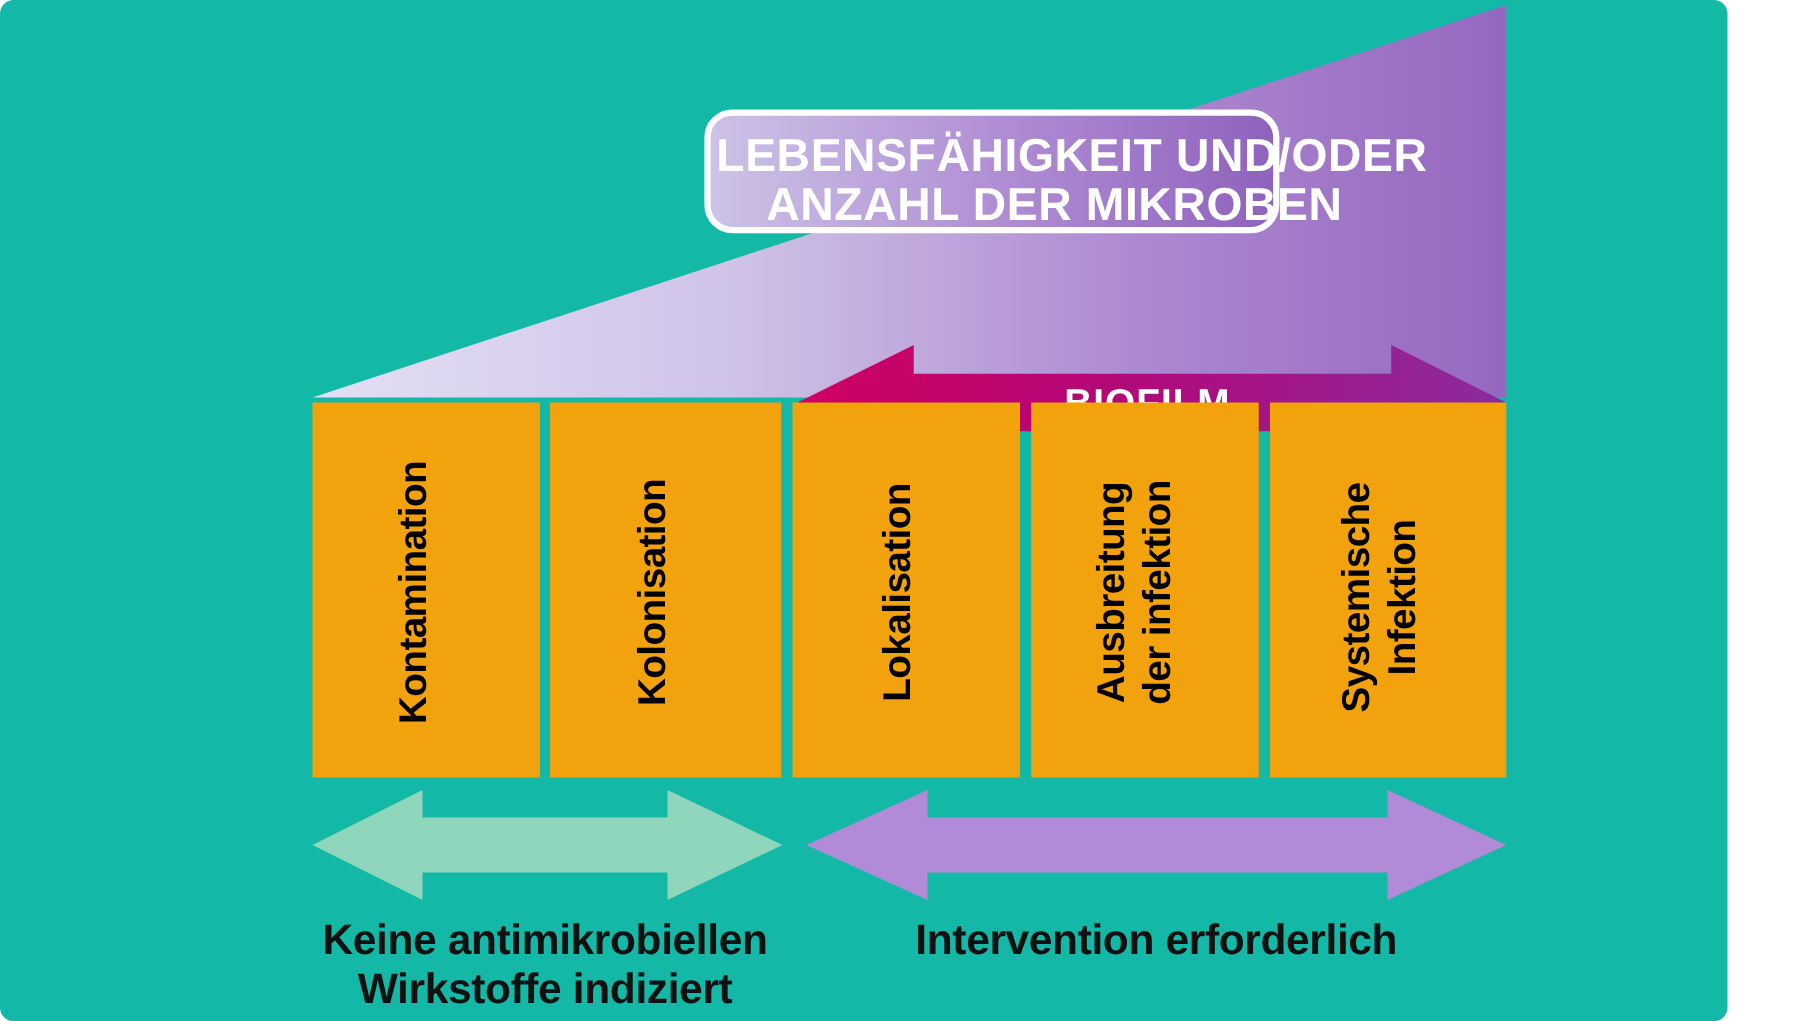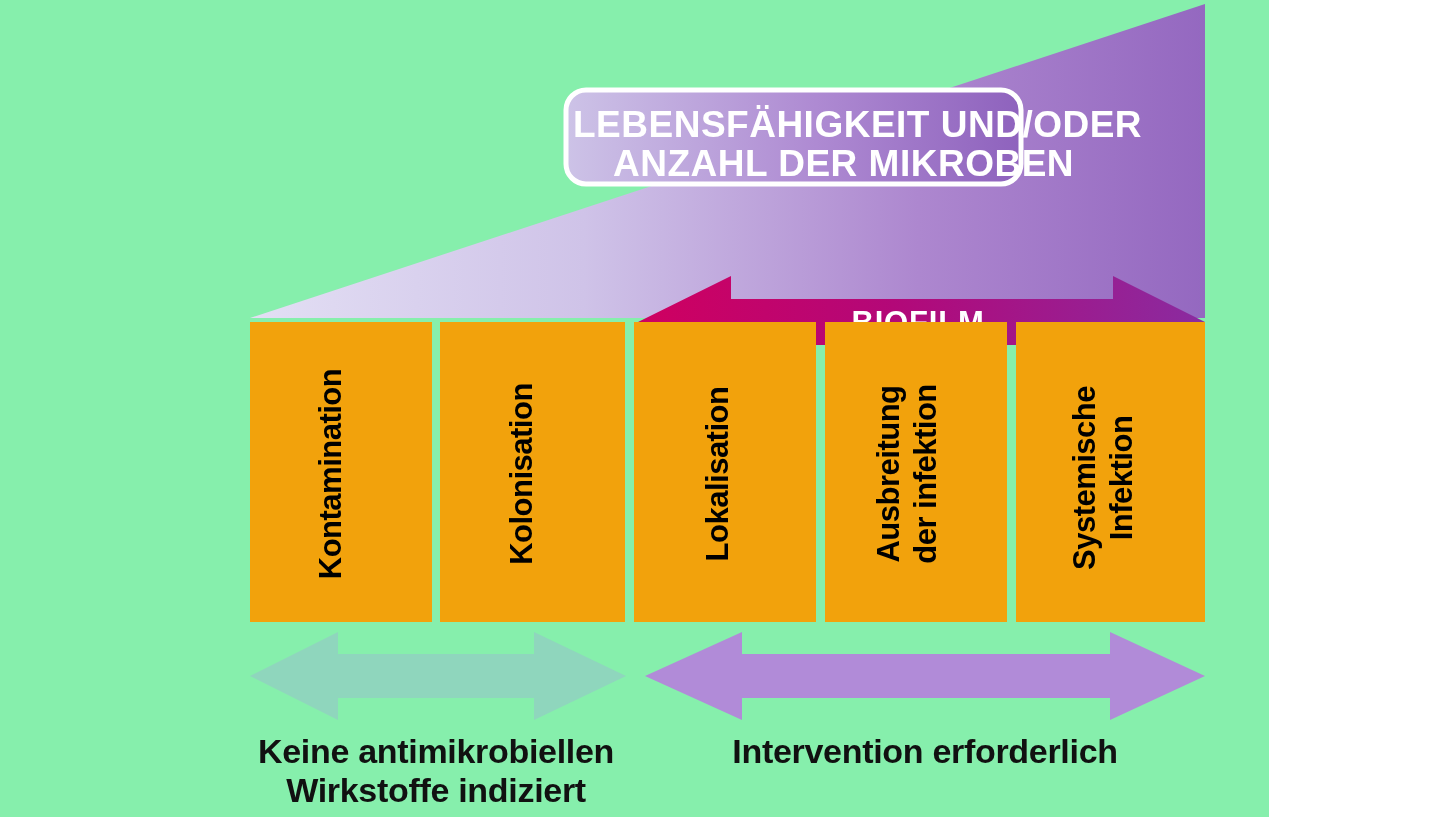--- a/index.html
+++ b/index.html
@@ -8,23 +8,24 @@
     background: #ffffff;
   }
   body {
     width: 1451px;
     height: 817px;
     overflow: hidden;
     font-family: "Liberation Sans", sans-serif;
   }
   #stage {
     position: relative;
-    width: 1269px;
+    width: 1382px;
     height: 817px;
-    background: #86efac;
+    background: #14b8a6;
+    border-radius: 11px;
   }
   #figure-svg {
     position: absolute;
     left: 0;
     top: 0;
     width: 1451px;
     height: 817px;
   }
 
   

